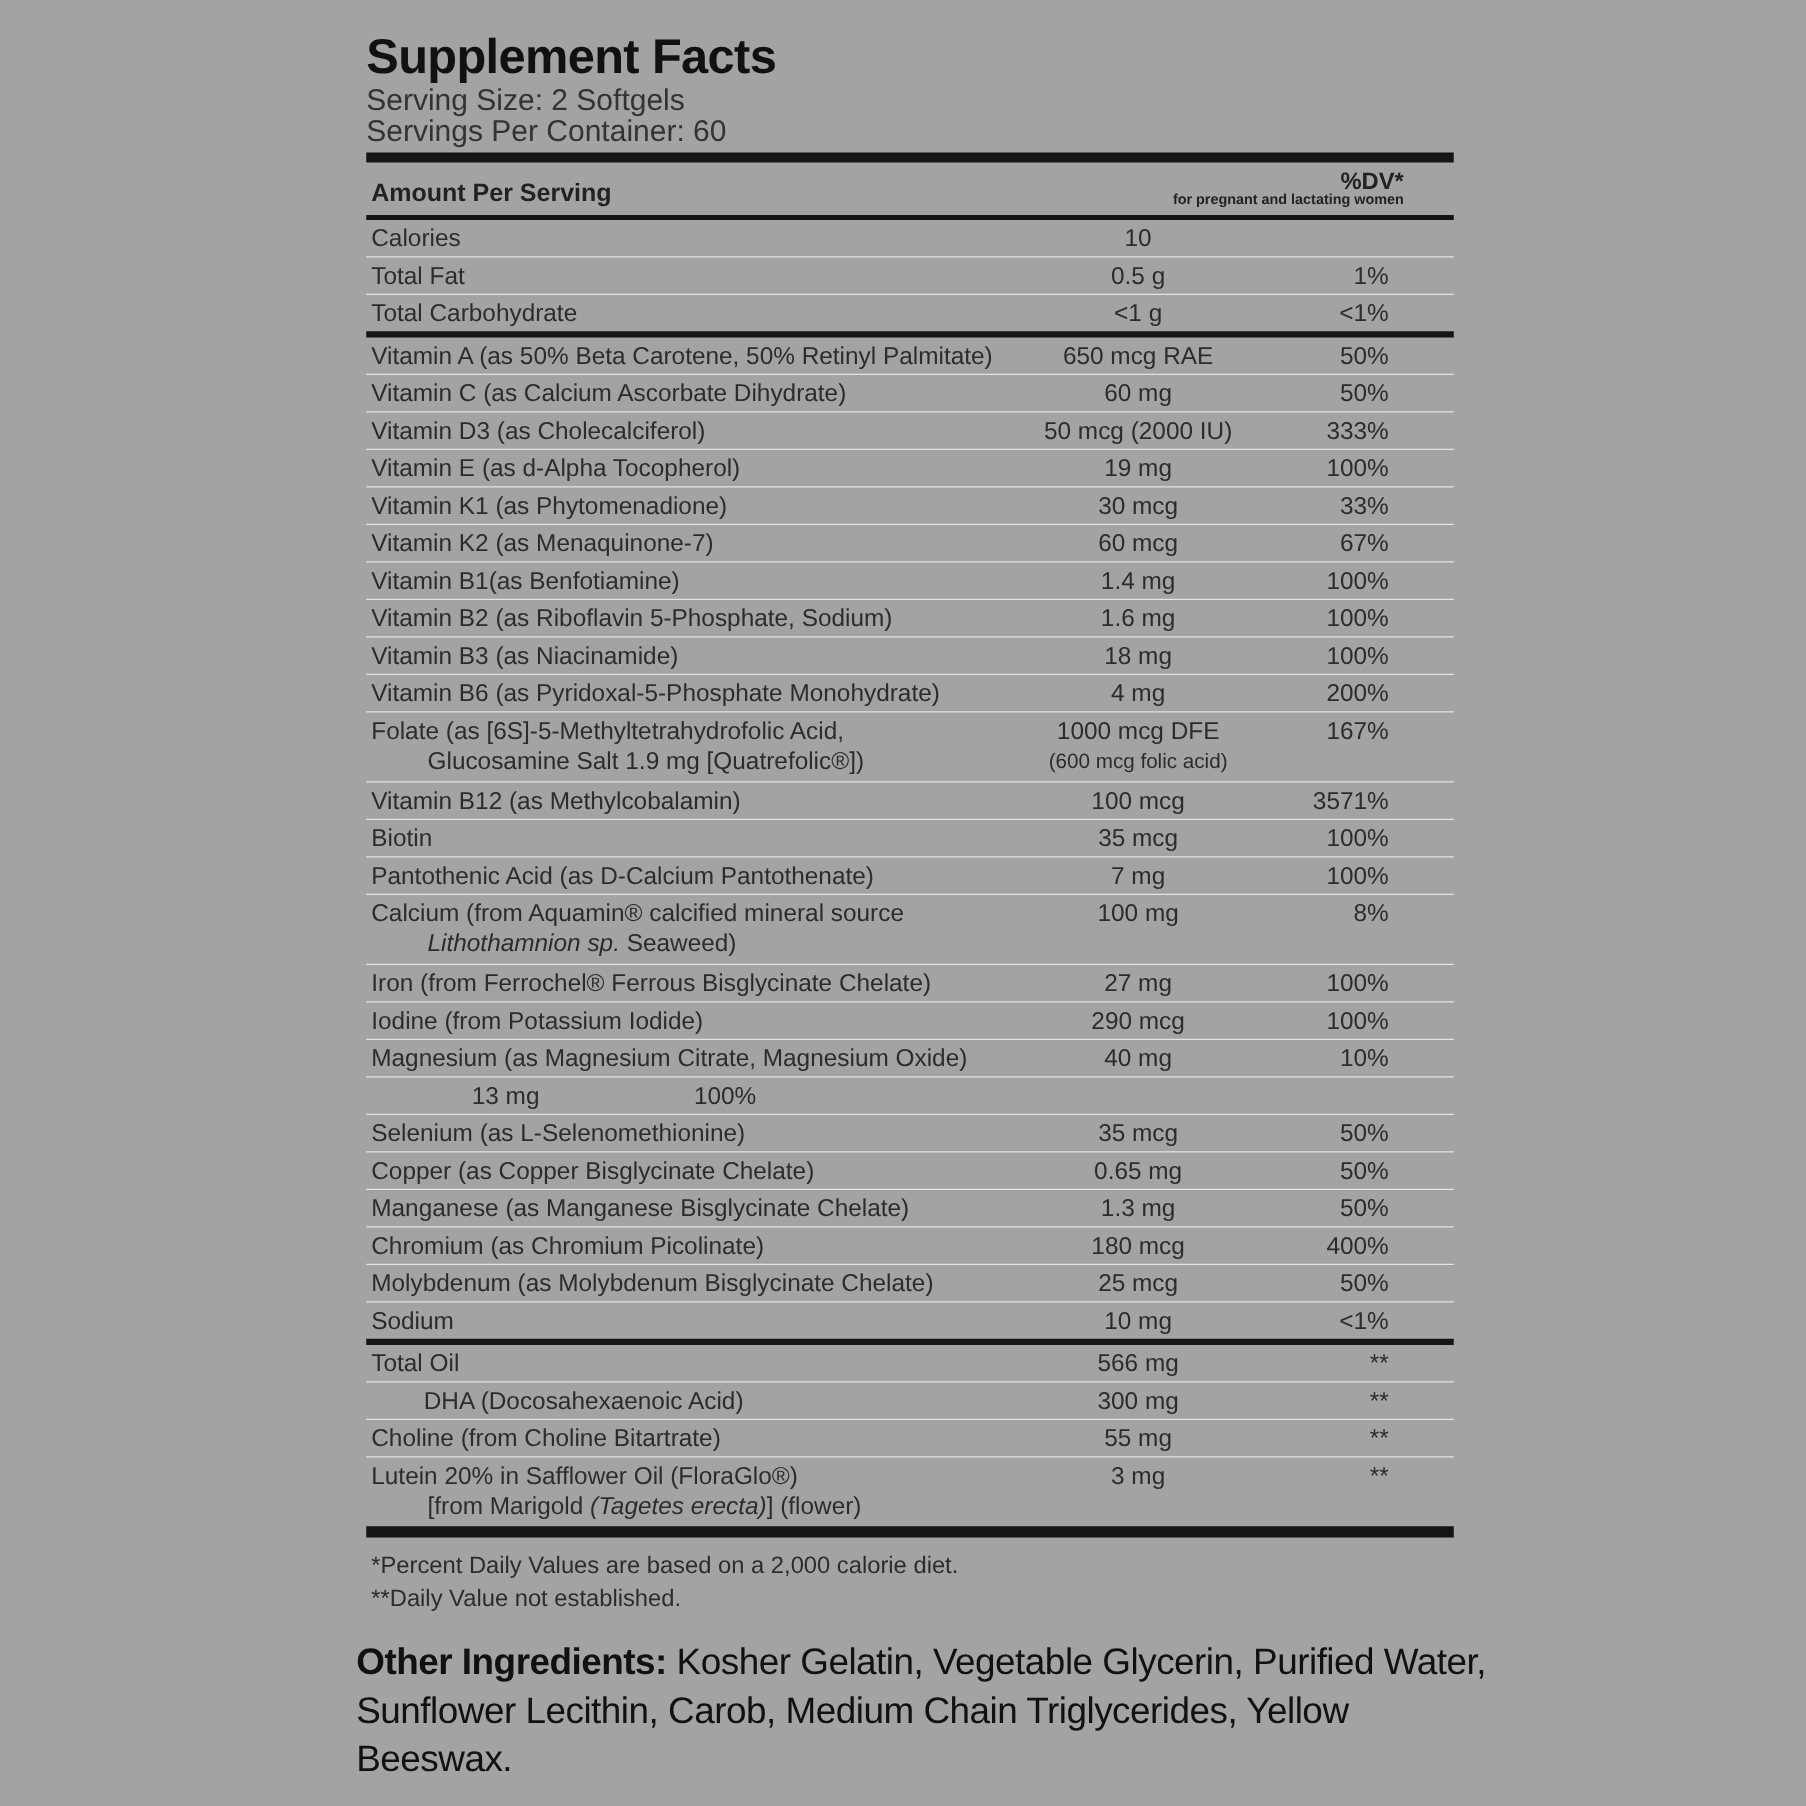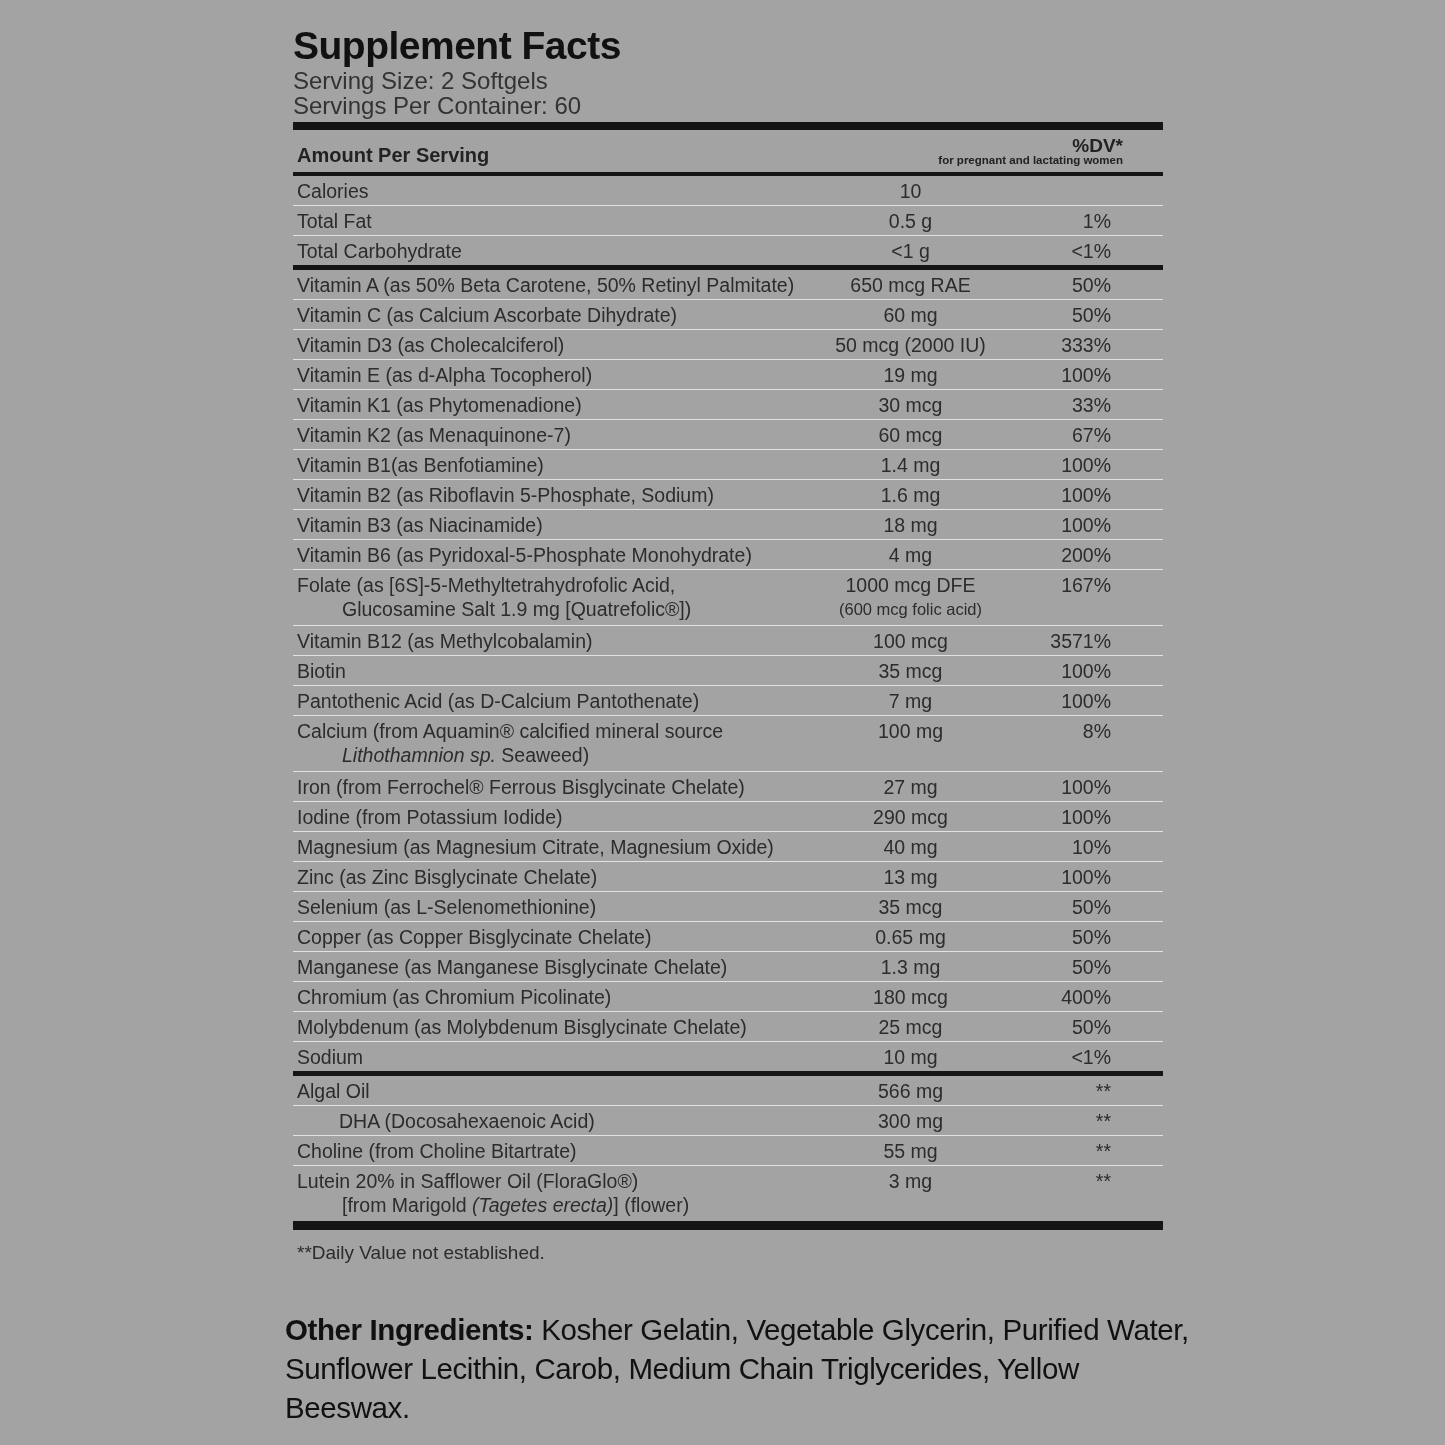--- a/index.html
+++ b/index.html
@@ -323,21 +323,20 @@
     <div class="row-line">
       <div class="cell-name">Magnesium (as Magnesium Citrate, Magnesium Oxide)</div>
       <div class="cell-amount">40 mg</div>
       <div class="cell-dv">10%</div>
     </div>
 
   </div>
 
   <div class="row">
     <div class="row-line">
-      <div class="cell-name">Zinc (as Zinc Bisglycinate Chelate)</div>
       <div class="cell-amount">13 mg</div>
       <div class="cell-dv">100%</div>
     </div>
 
   </div>
 
   <div class="row">
     <div class="row-line">
       <div class="cell-name">Selenium (as L-Selenomethionine)</div>
       <div class="cell-amount">35 mcg</div>
@@ -389,21 +388,21 @@
       <div class="cell-dv">&lt;1%</div>
     </div>
 
   </div>
 </div>
     <div class="bar-section"></div>
 
     <div class="section">
   <div class="row">
     <div class="row-line">
-      <div class="cell-name">Algal Oil</div>
+      <div class="cell-name">Total Oil</div>
       <div class="cell-amount">566 mg</div>
       <div class="cell-dv">**</div>
     </div>
 
   </div>
 
   <div class="row">
     <div class="row-line">
       <div class="cell-name indent">DHA (Docosahexaenoic Acid)</div>
       <div class="cell-amount">300 mg</div>
@@ -430,19 +429,20 @@
     <div class="row-line line2" style="display: flex;">
       <div class="cell-name2"><span class="pre">[from Marigold </span><span class="it">(Tagetes erecta)</span><span class="post">] (flower)</span></div>
       <div class="cell-amount2"></div>
       <div class="cell-dv2"></div>
     </div>
   </div>
 </div>
     <div class="bar-bottom"></div>
 
     <div class="footnotes">
+      <div>*Percent Daily Values are based on a 2,000 calorie diet.</div>
       <div>**Daily Value not established.</div>
     </div>
   </div>
 
   <div class="other-ingredients"><span class="oi-heading">Other Ingredients:</span><span> Kosher Gelatin, Vegetable Glycerin, Purified Water, Sunflower Lecithin, Carob, Medium Chain Triglycerides, Yellow Beeswax.</span></div>
 
 </div>
 
 </body></html>

